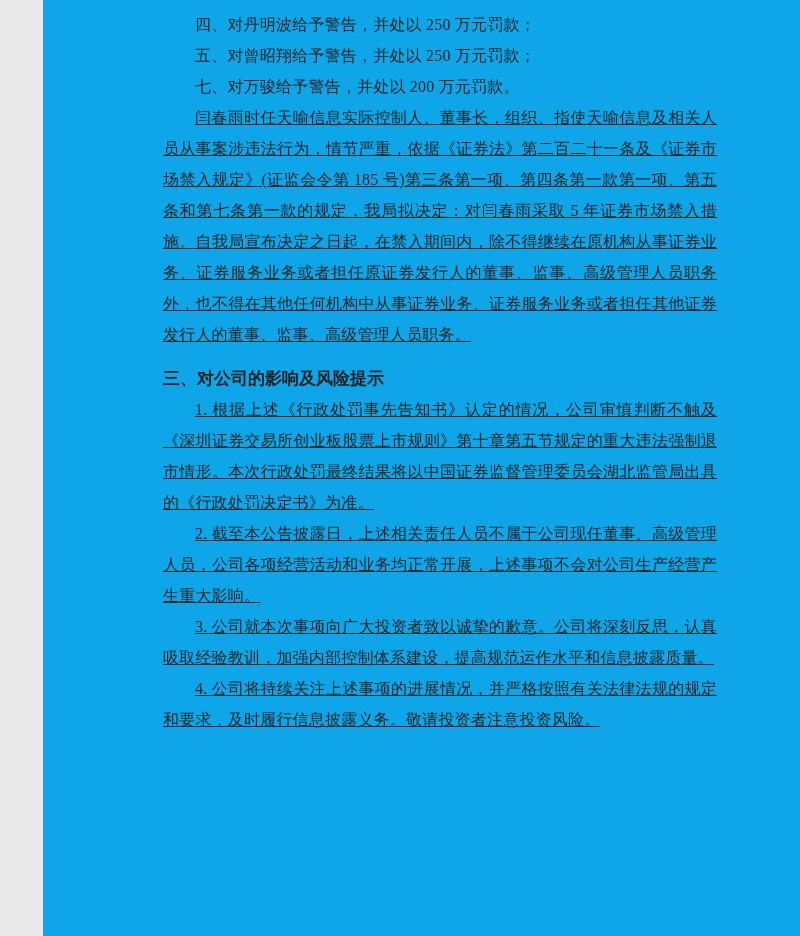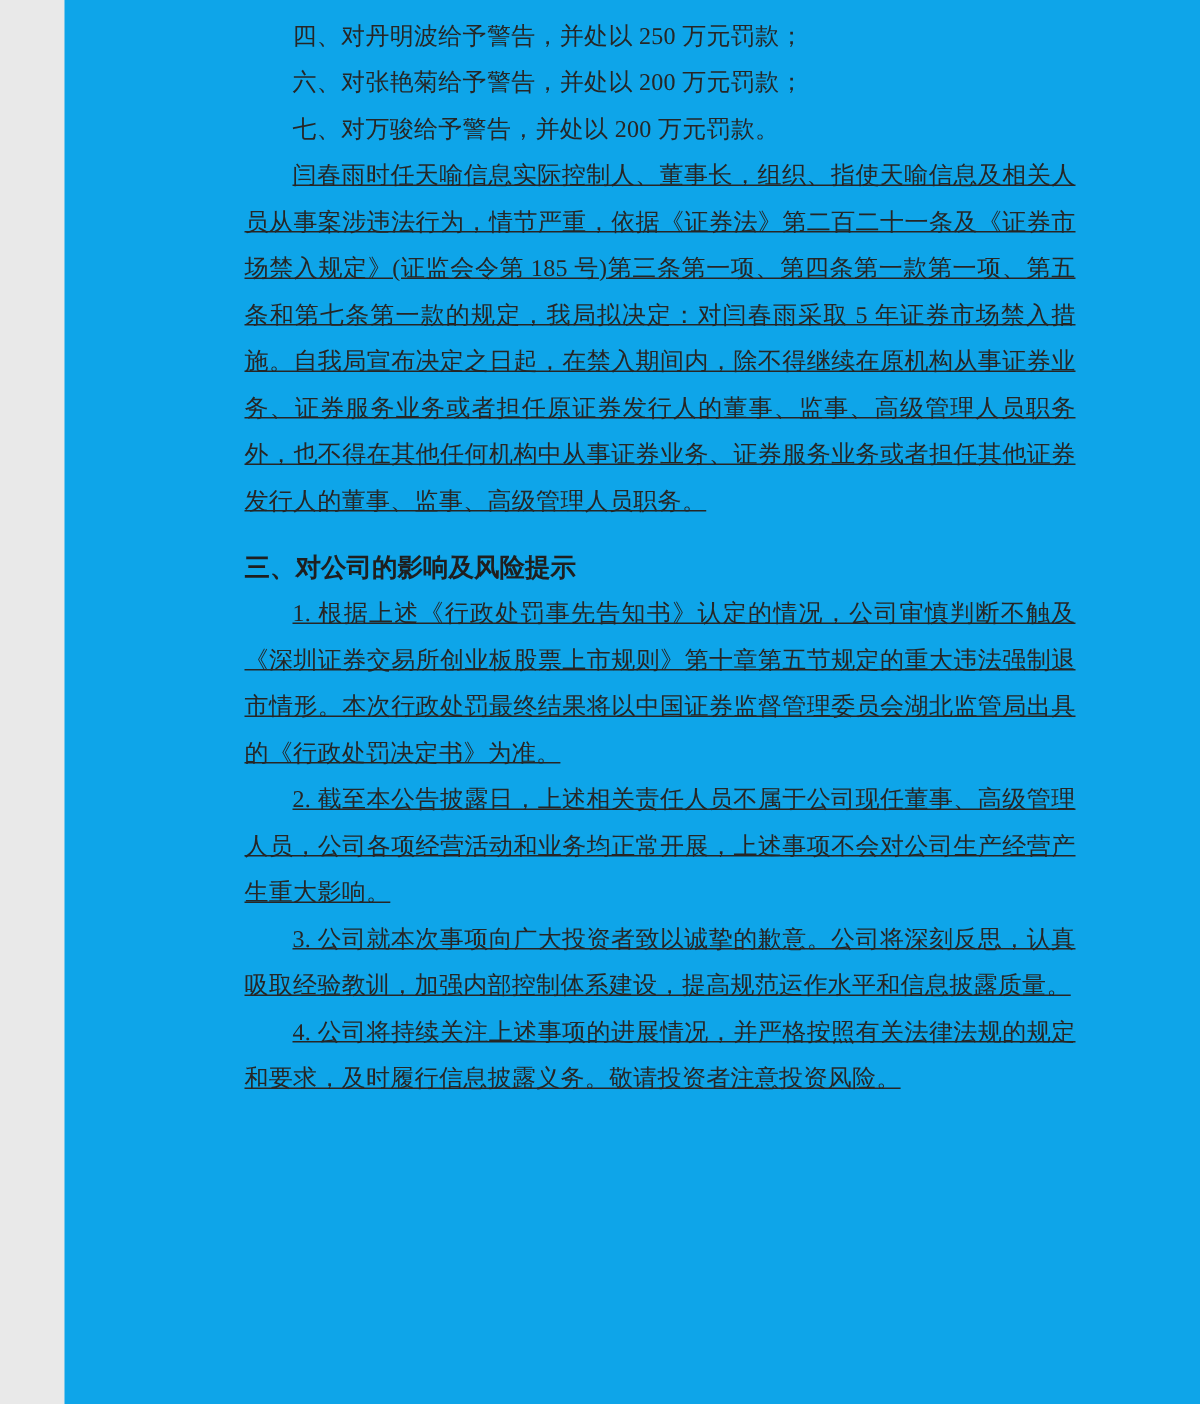--- a/index.html
+++ b/index.html
@@ -58,21 +58,21 @@
 </style>
 </head>
 <body>
 
 <div class="edge-strip edge-left"></div>
 <div class="edge-strip edge-right"></div>
 
 <div class="page">
 
   <p class="fine-item">四、对丹明波给予警告，并处以 250 万元罚款；</p>
-  <p class="fine-item">六、对张艳菊给予警告，并处以 200 万元罚款；</p>
+  <p class="fine-item">五、对曾昭翔给予警告，并处以 250 万元罚款；</p>
   <p class="fine-item">七、对万骏给予警告，并处以 200 万元罚款。</p>
 
   <p class="para">闫春雨时任天喻信息实际控制人、董事长，组织、指使天喻信息及相关人员从事案涉违法行为，情节严重，依据《证券法》第二百二十一条及《证券市场禁入规定》(证监会令第 185 号)第三条第一项、第四条第一款第一项、第五条和第七条第一款的规定，我局拟决定：对闫春雨采取 5 年证券市场禁入措施。自我局宣布决定之日起，在禁入期间内，除不得继续在原机构从事证券业务、证券服务业务或者担任原证券发行人的董事、监事、高级管理人员职务外，也不得在其他任何机构中从事证券业务、证券服务业务或者担任其他证券发行人的董事、监事、高级管理人员职务。</p>
 
   <h3 class="section-heading">三、对公司的影响及风险提示</h3>
 
   <p class="para">1. 根据上述《行政处罚事先告知书》认定的情况，公司审慎判断不触及《深圳证券交易所创业板股票上市规则》第十章第五节规定的重大违法强制退市情形。本次行政处罚最终结果将以中国证券监督管理委员会湖北监管局出具的《行政处罚决定书》为准。</p>
   <p class="para">2. 截至本公告披露日，上述相关责任人员不属于公司现任董事、高级管理人员，公司各项经营活动和业务均正常开展，上述事项不会对公司生产经营产生重大影响。</p>
   <p class="para">3. 公司就本次事项向广大投资者致以诚挚的歉意。公司将深刻反思，认真吸取经验教训，加强内部控制体系建设，提高规范运作水平和信息披露质量。</p>
   <p class="para">4. 公司将持续关注上述事项的进展情况，并严格按照有关法律法规的规定和要求，及时履行信息披露义务。敬请投资者注意投资风险。</p>

